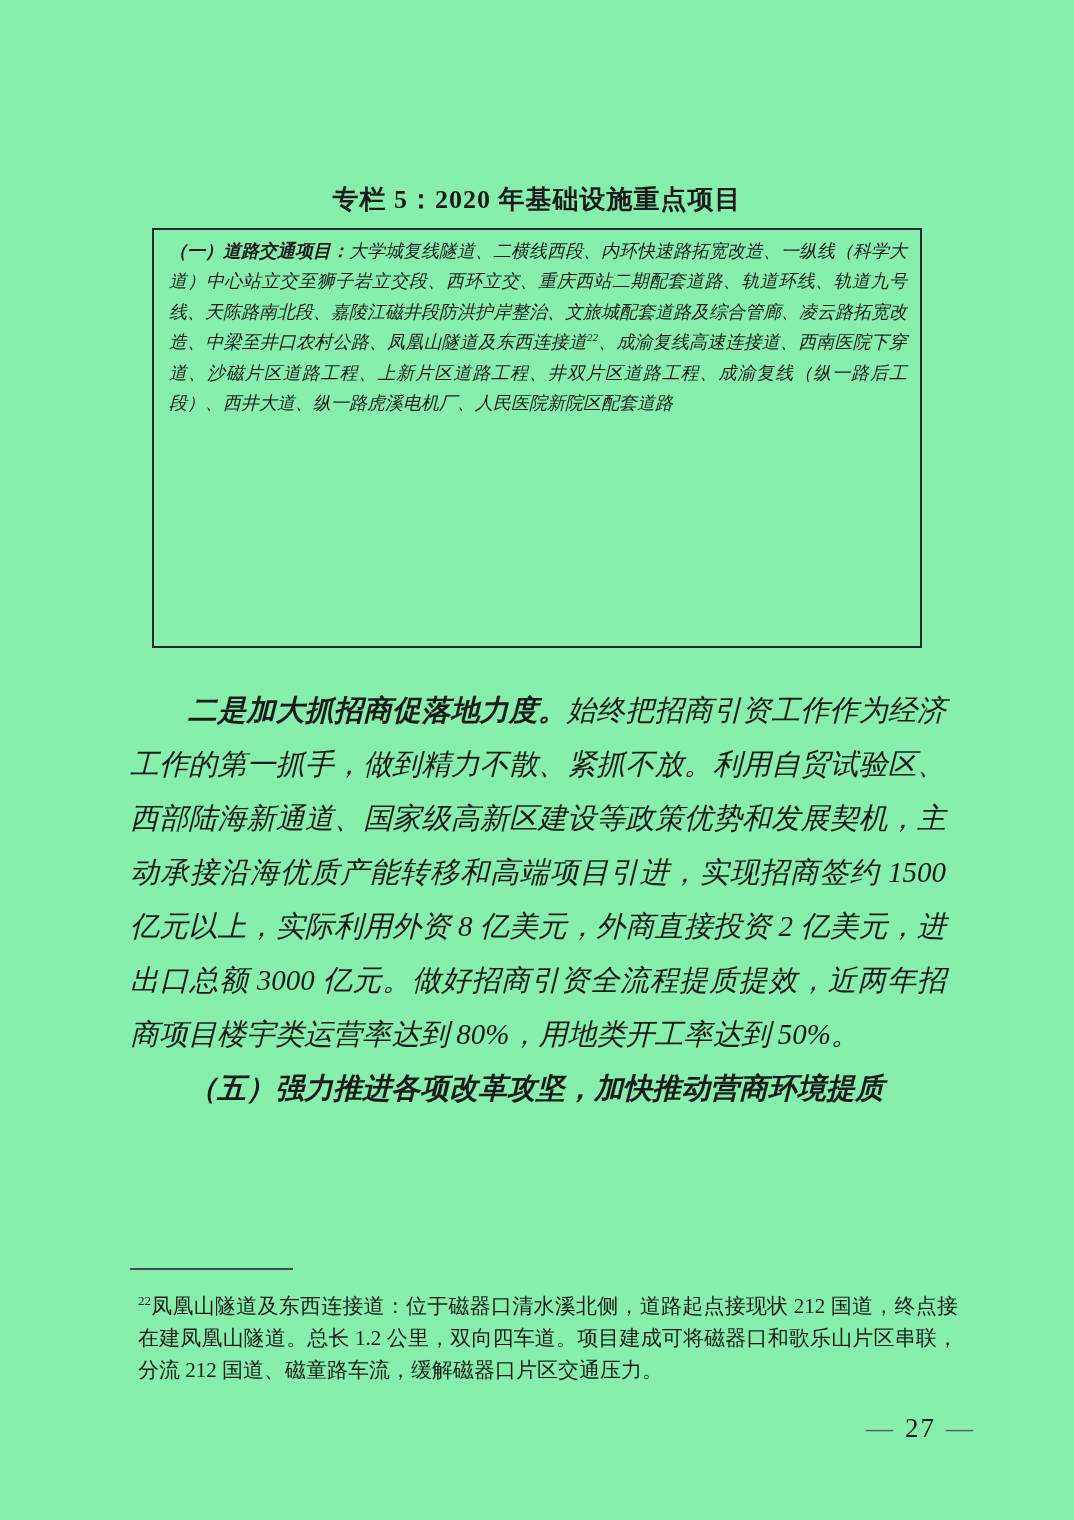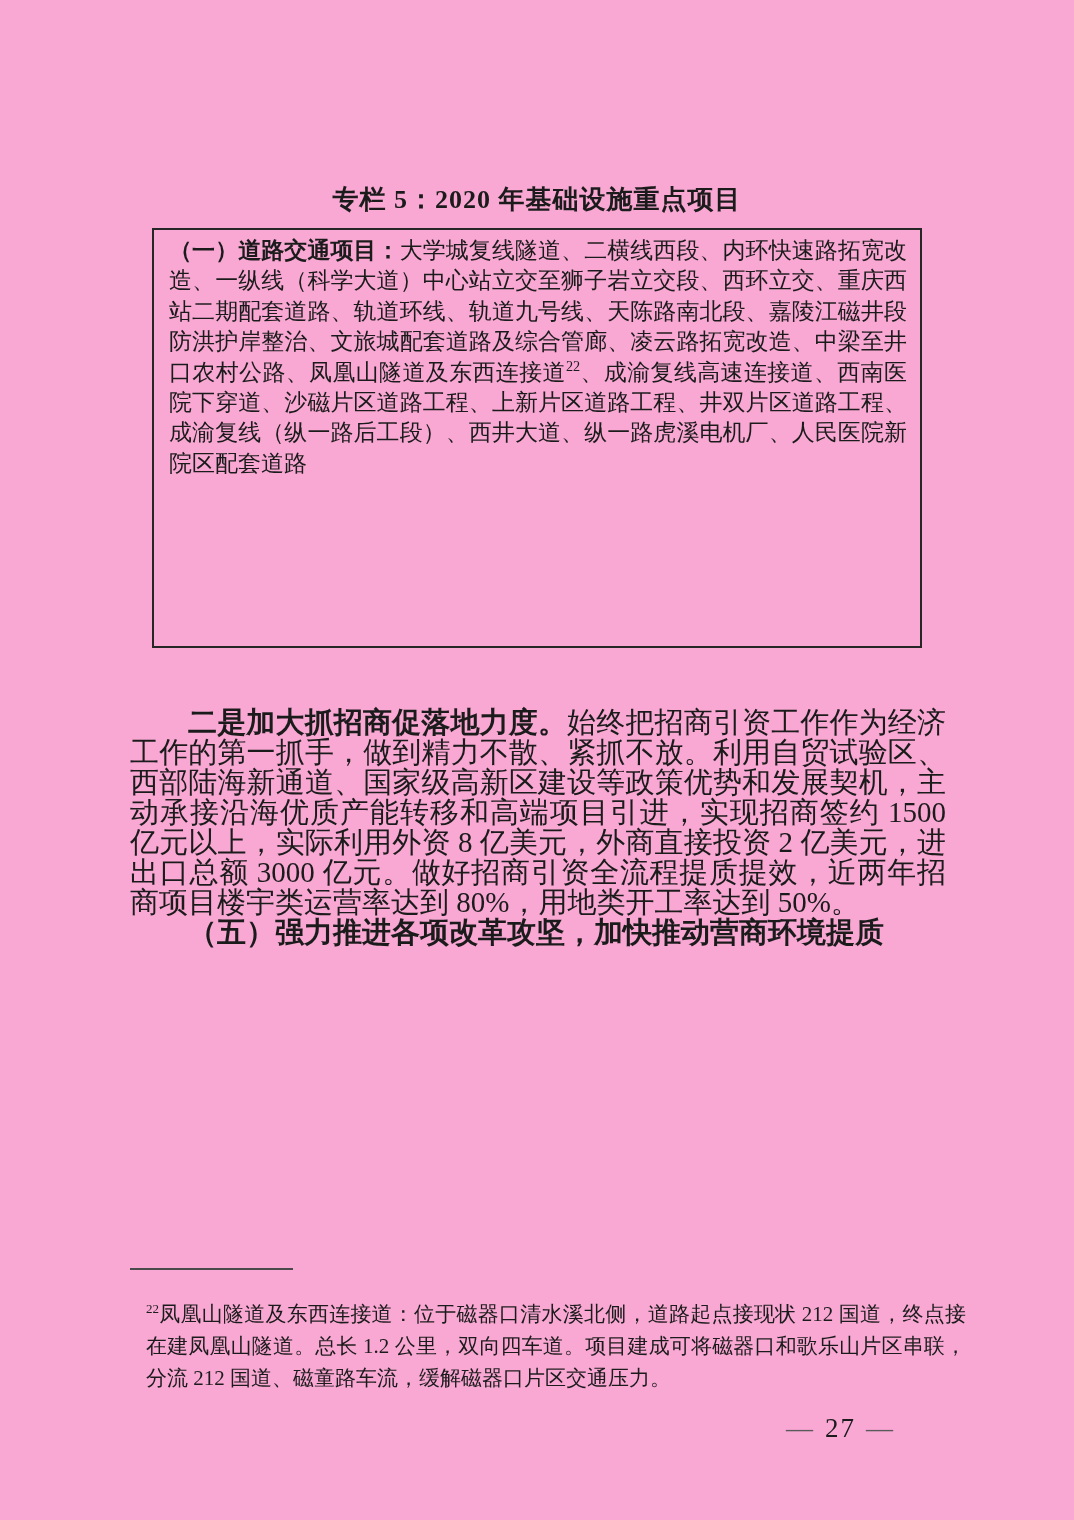--- a/index.html
+++ b/index.html
@@ -2,21 +2,21 @@
 <html><head>
 <meta charset="utf-8">
 <style>
   * { box-sizing: border-box; }
   html, body { margin: 0; padding: 0; background: #f4f4f4; }
   .page {
     position: relative;
     width: 1074px;
     height: 1520px;
     margin: 0 auto;
-    background: #f9a8d4;
+    background: #86efac;
     color: #1b1b1b;
     font-family: "Liberation Serif", "DejaVu Serif", serif;
     overflow: hidden;
   }
   .doc-title {
     position: absolute;
     top: 182px;
     left: 0;
     right: 0;
     margin: 0;
@@ -26,68 +26,70 @@
     letter-spacing: 1px;
   }
   .project-box {
     position: absolute;
     left: 152px;
     top: 228px;
     width: 770px;
     height: 420px;
     border: 2px solid #262626;
     padding: 6px 13px 6px 15px;
-    font-size: 23px;
+    font-size: 18px;
     line-height: 30.4px;
     text-align: justify;
     text-justify: inter-ideograph;
+    font-style: italic;
   }
   .project-box p { margin: 0; }
   .box-label { font-weight: 700; }
   sup.fn-ref {
     font-size: 0.62em;
     line-height: 0;
     vertical-align: super;
   }
   .body-block {
     position: absolute;
     left: 130px;
-    top: 707px;
+    top: 683px;
     width: 816px;
     font-size: 29px;
-    line-height: 30px;
+    line-height: 54px;
     text-align: justify;
     text-justify: inter-ideograph;
+    font-style: italic;
   }
   .body-block p, .body-block h2 { margin: 0; text-indent: 2em; }
   .lead-bold { font-weight: 700; }
   .section-heading { font-size: 29px; font-weight: 700; }
   .footnote-rule {
     position: absolute;
     left: 130px;
     top: 1268px;
     width: 163px;
     height: 0;
     border-top: 2px solid #4a4a4a;
   }
   .footnote {
     position: absolute;
     left: 130px;
     top: 1282px;
     width: 820px;
-    margin: 16px;
+    margin: 8px;
     font-size: 21px;
     line-height: 32px;
     text-align: justify;
     text-justify: inter-ideograph;
   }
   .page-number {
     position: absolute;
     top: 1413px;
-    left: 776px;
+    left: 856px;
     font-size: 27px;
     letter-spacing: 2px;
     white-space: nowrap;
   }
   .page-number .dash { color: #5a5a5a; padding: 0 10px; }
 </style>
 </head>
 <body>
 
 <div class="page">

